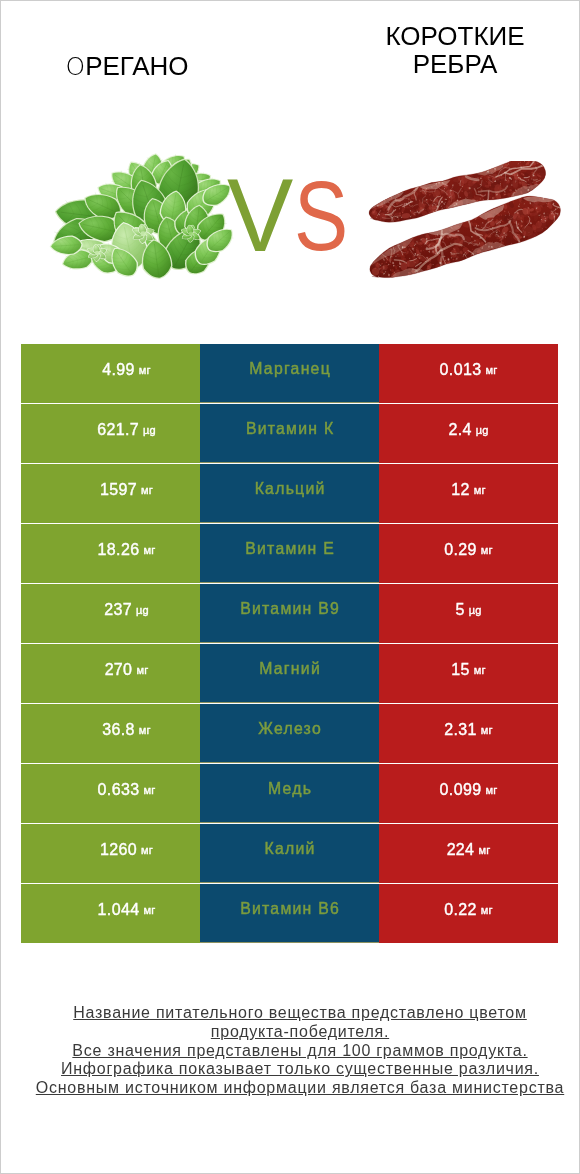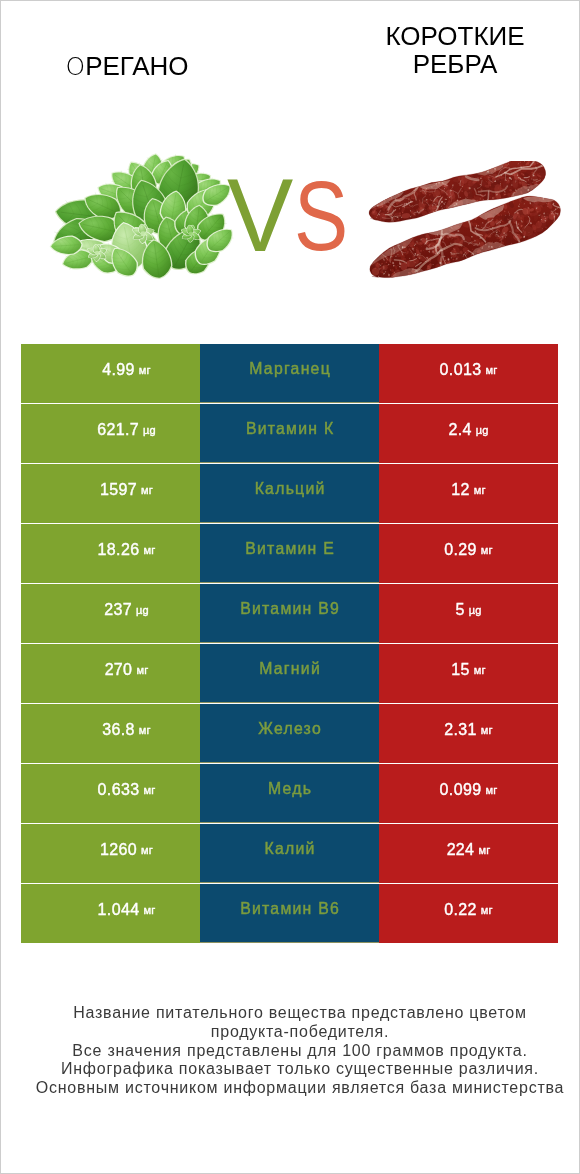--- a/index.html
+++ b/index.html
@@ -41,21 +41,21 @@
   .cell.mid{background:#0c4a6e;border-bottom:1px solid #8d9260;}
   .cell.mid span{font-size:15.8px;font-weight:400;-webkit-text-stroke:0.45px;letter-spacing:1.25px;padding-left:1.25px;}
   .nm-green{color:#7c9c3e;}
   .val{font-size:16px;font-weight:400;-webkit-text-stroke:0.4px;letter-spacing:0.35px;}
   .unit{font-size:11px;font-weight:400;-webkit-text-stroke:0.4px;margin-left:4px;letter-spacing:0.2px;}
 
   
   .footer{position:absolute;left:0;top:1003px;width:580px;text-align:center;
           color:#3a3a3a;font-size:16px;line-height:18.8px;font-weight:400;
           letter-spacing:0.75px;}
-  .footer > div{padding-left:18px;}
+  .footer > div{padding-left:18px;text-decoration:underline;}
 </style>
 </head>
 <body>
 
 <div class="page">
 
   <div class="title left"><span class="ini">О</span><span>РЕГАНО</span></div>
 
   <div class="title right">
       <div>КОРОТКИЕ</div>

